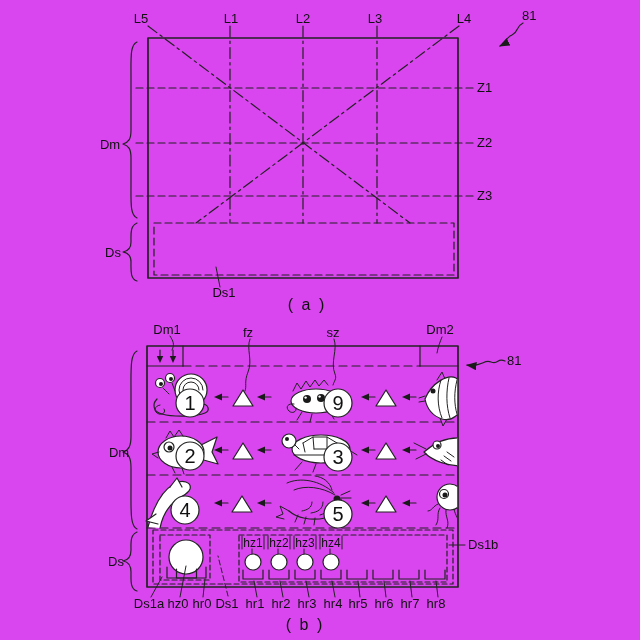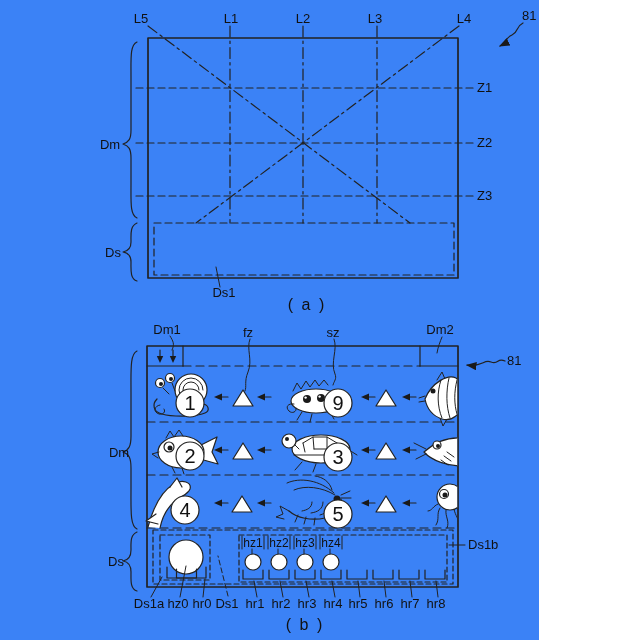--- a/index.html
+++ b/index.html
@@ -1,16 +1,16 @@
 <!DOCTYPE html>
 <html><head>
 <meta charset="utf-8">
 <style>
   html,body{margin:0;padding:0;background:#fff;}
-  .page{position:relative;width:539px;height:640px;background:#3b82f6;overflow:hidden;text-decoration:underline;}
+  .page{position:relative;width:640px;height:640px;background:#d946ef;overflow:hidden;text-decoration:underline;}
   svg{position:absolute;left:0;top:0;}
   .ln{stroke:#222;stroke-width:1.2;fill:none;stroke-linecap:round;stroke-linejoin:round;}
   .thk{stroke-width:1.7;}
   .thin{stroke-width:1;}
   .dsh{stroke-dasharray:7 4;}
   .dsh2{stroke-dasharray:8 5;}
   .fds{stroke-dasharray:5 3;}
   .dd{stroke-dasharray:11 4 2.5 4;}
   .fw{fill:#fff;}
   .fk{fill:#1a1a1a;stroke:none;}

